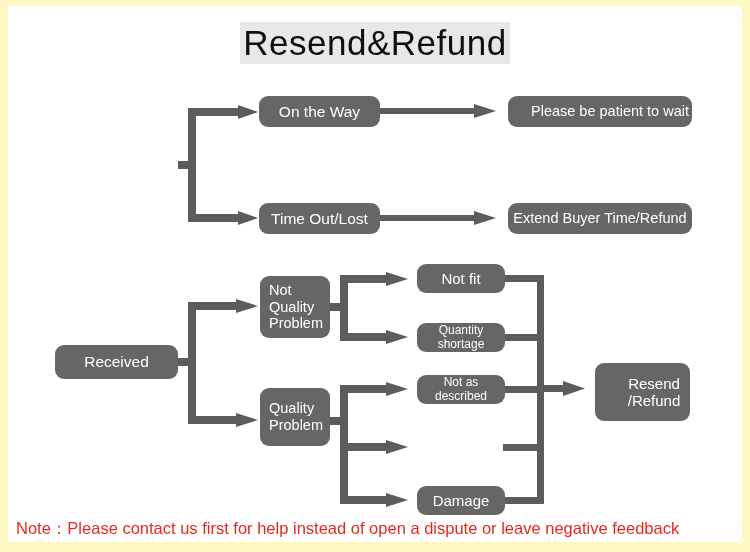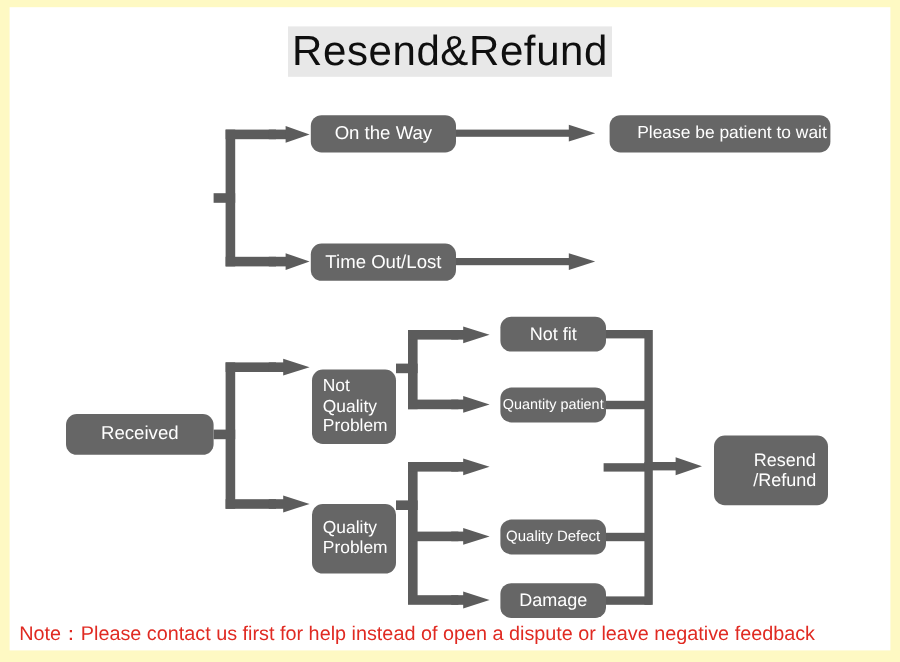--- a/index.html
+++ b/index.html
@@ -63,21 +63,20 @@
     justify-content: center;
     text-align: center;
     line-height: 1.15;
     white-space: pre-line;
     z-index: 3;
   }
   .node.lead {
     justify-content: flex-start;
     text-align: left;
     padding-left: 9px;
-    margin-top: 32px;
   }
 
   
   .note {
     position: absolute;
     left: 16px;
     top: 518px;
     width: 718px;
     color: #e02a22;
     font-size: 16.5px;
@@ -161,36 +160,37 @@
 
   <div class="title">Resend&amp;Refund</div>
 
 
   <div class="node" style="left:259px; top:96px; width:121px; height:31px; font-size:15.5px;">On the Way</div>
 
   <div class="node" style="left:259px; top:203px; width:121px; height:31px; font-size:15.5px;">Time Out/Lost</div>
 
   <div class="node" style="left:508px; top:96px; width:184px; height:31px; font-size:14.5px;padding-left:20px;">Please be patient to wait</div>
 
+  <div class="node" style="left:508px; top:203px; width:184px; height:31px; font-size:14.5px;">Extend Buyer Time/Refund</div>
 
   <div class="node" style="left:55px; top:345px; width:123px; height:34px; font-size:15.5px;">Received</div>
 
   <div class="node lead" style="left:260px; top:276px; width:70px; height:62px; font-size:14.5px;">Not
 Quality
 Problem</div>
 
   <div class="node lead" style="left:260px; top:388px; width:70px; height:58px; font-size:14.5px;">Quality
 Problem</div>
 
   <div class="node" style="left:417px; top:264px; width:88px; height:29px; font-size:15px;">Not fit</div>
 
-  <div class="node" style="left:417px; top:323px; width:88px; height:29px; font-size:12px;">Quantity patient</div>
+  <div class="node" style="left:417px; top:323px; width:88px; height:29px; font-size:12px;">Quantity shortage</div>
 
+  <div class="node" style="left:417px; top:375px; width:88px; height:29px; font-size:12px;">Not as described</div>
 
-  <div class="node" style="left:417px; top:433px; width:88px; height:29px; font-size:12.5px;">Quality Defect</div>
 
   <div class="node" style="left:417px; top:486px; width:88px; height:29px; font-size:15px;">Damage</div>
 
   <div class="node" style="left:595px; top:363px; width:95px; height:58px; font-size:15px;padding-left:23px;">Resend
 /Refund</div>
 
   <div class="note">Note：Please contact us first for help instead of open a dispute or leave negative feedback</div>
 </div>
 
 </body></html>

